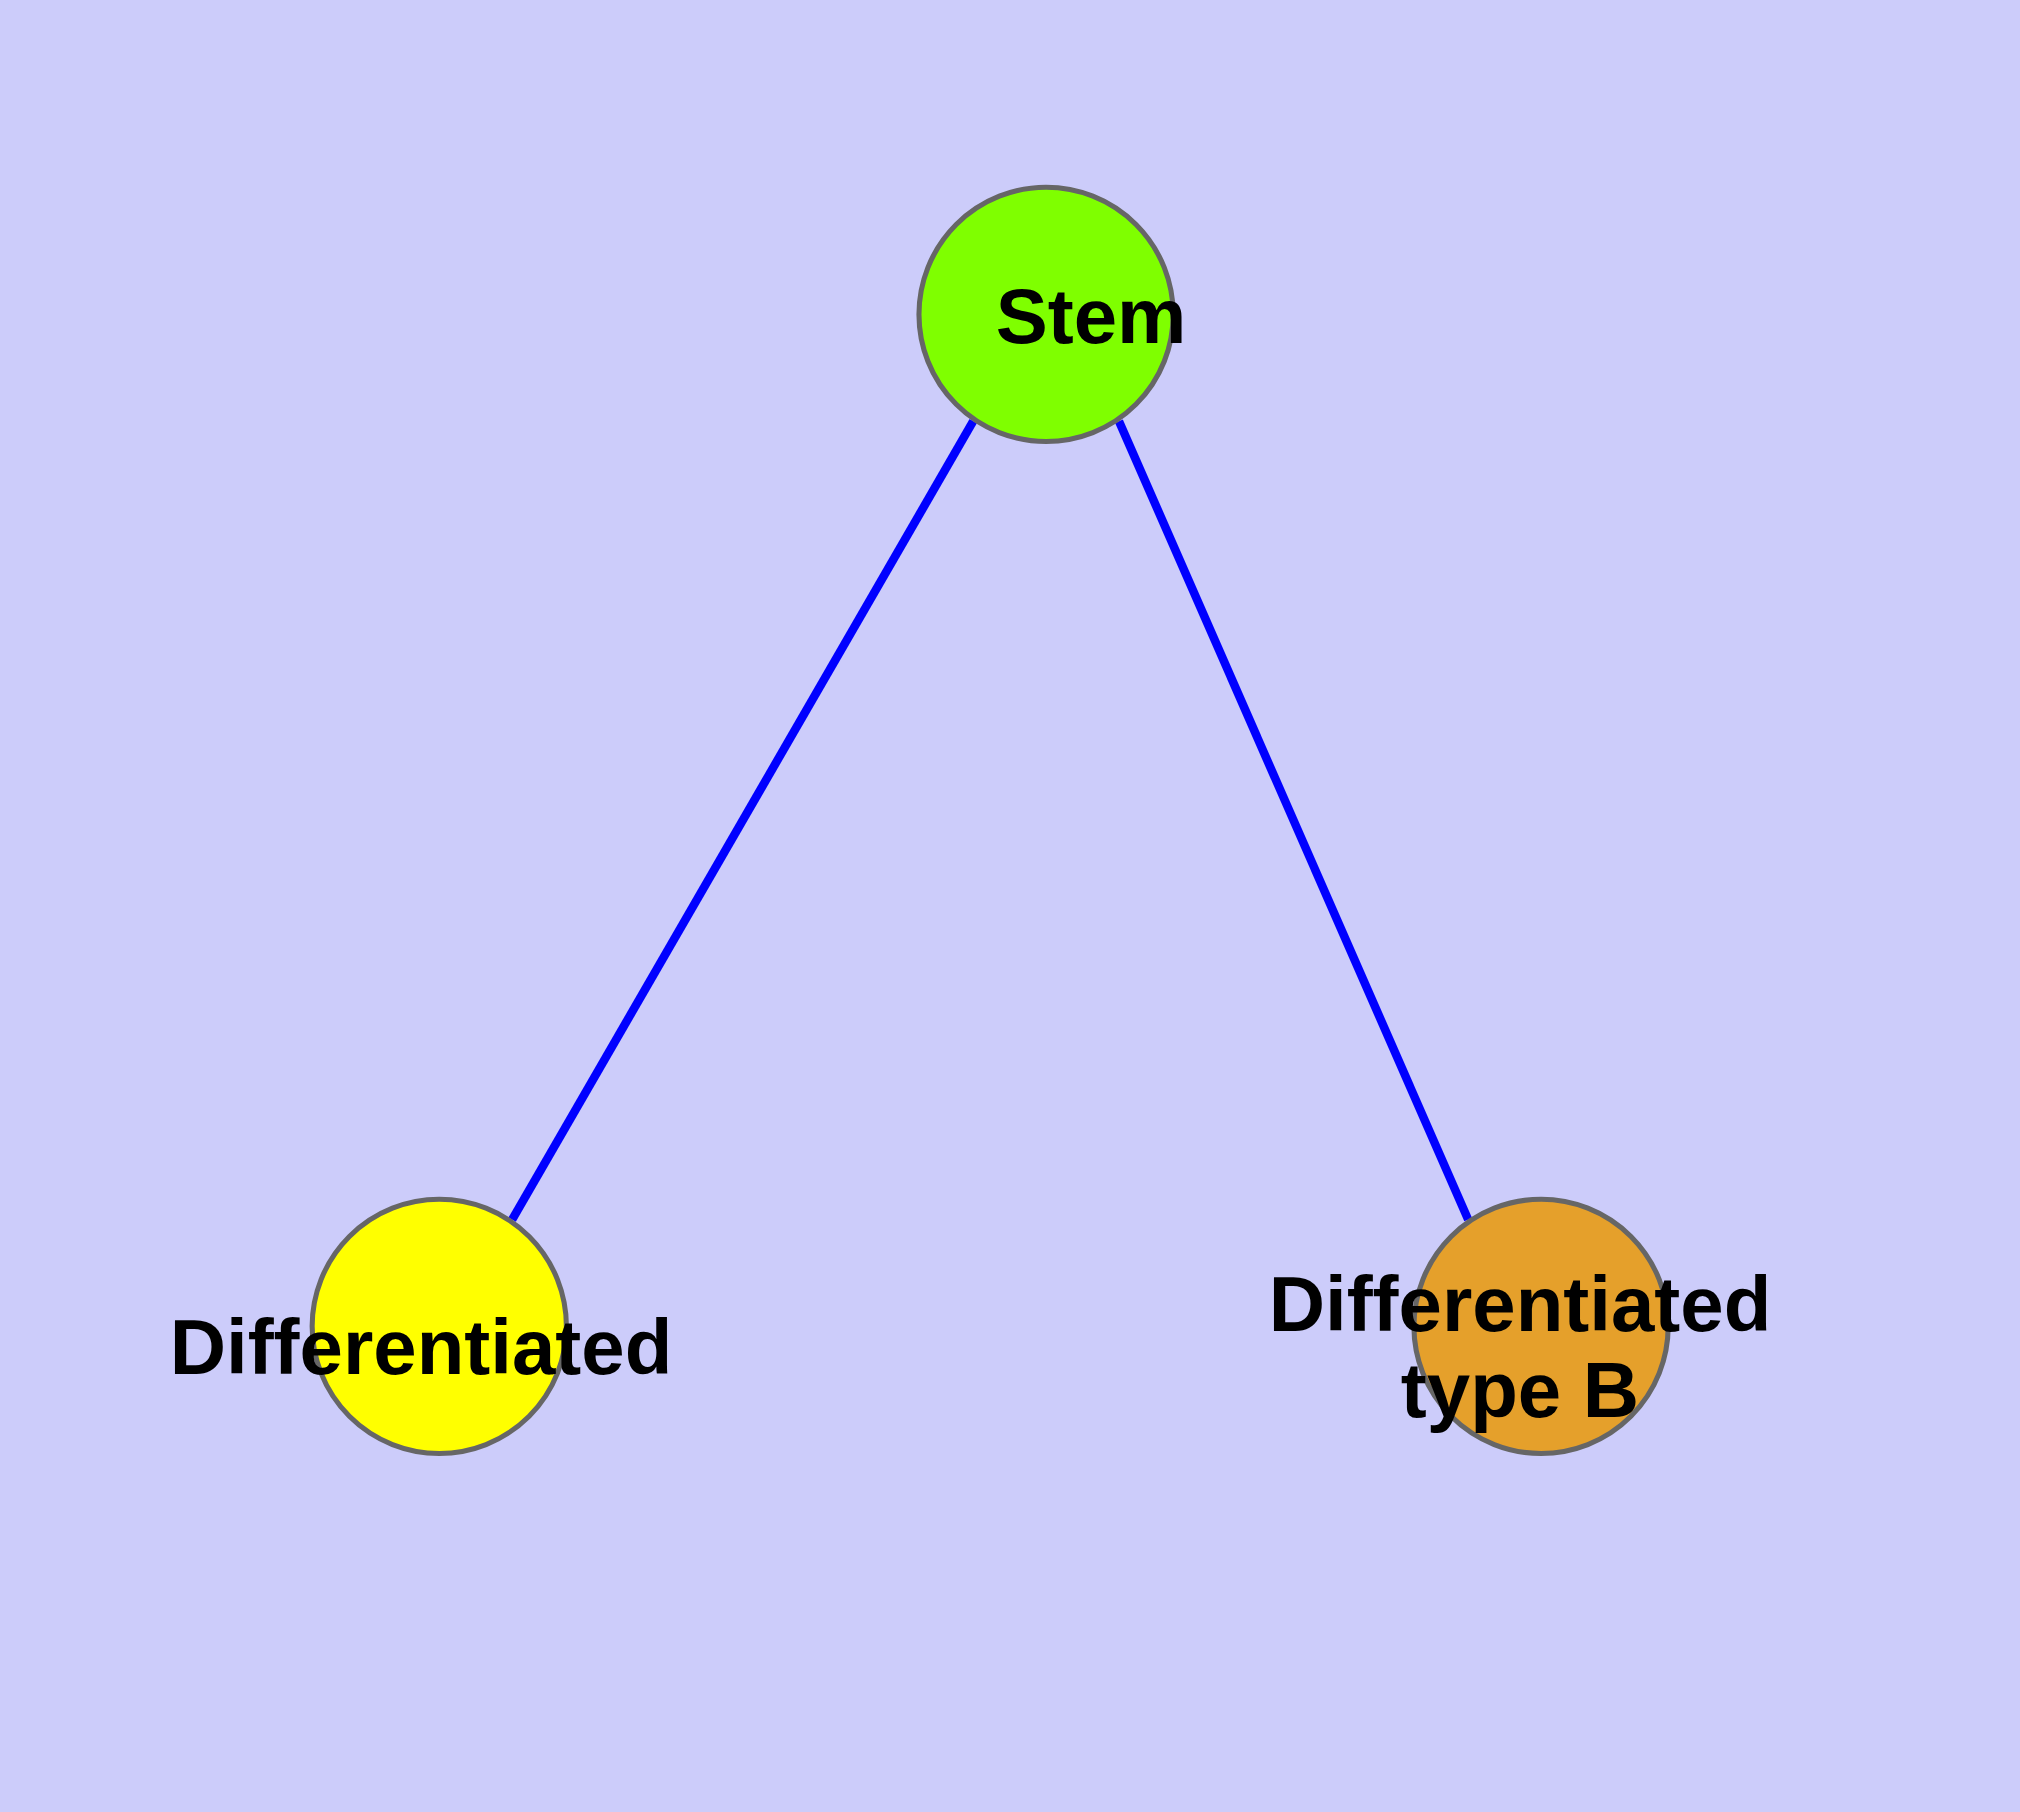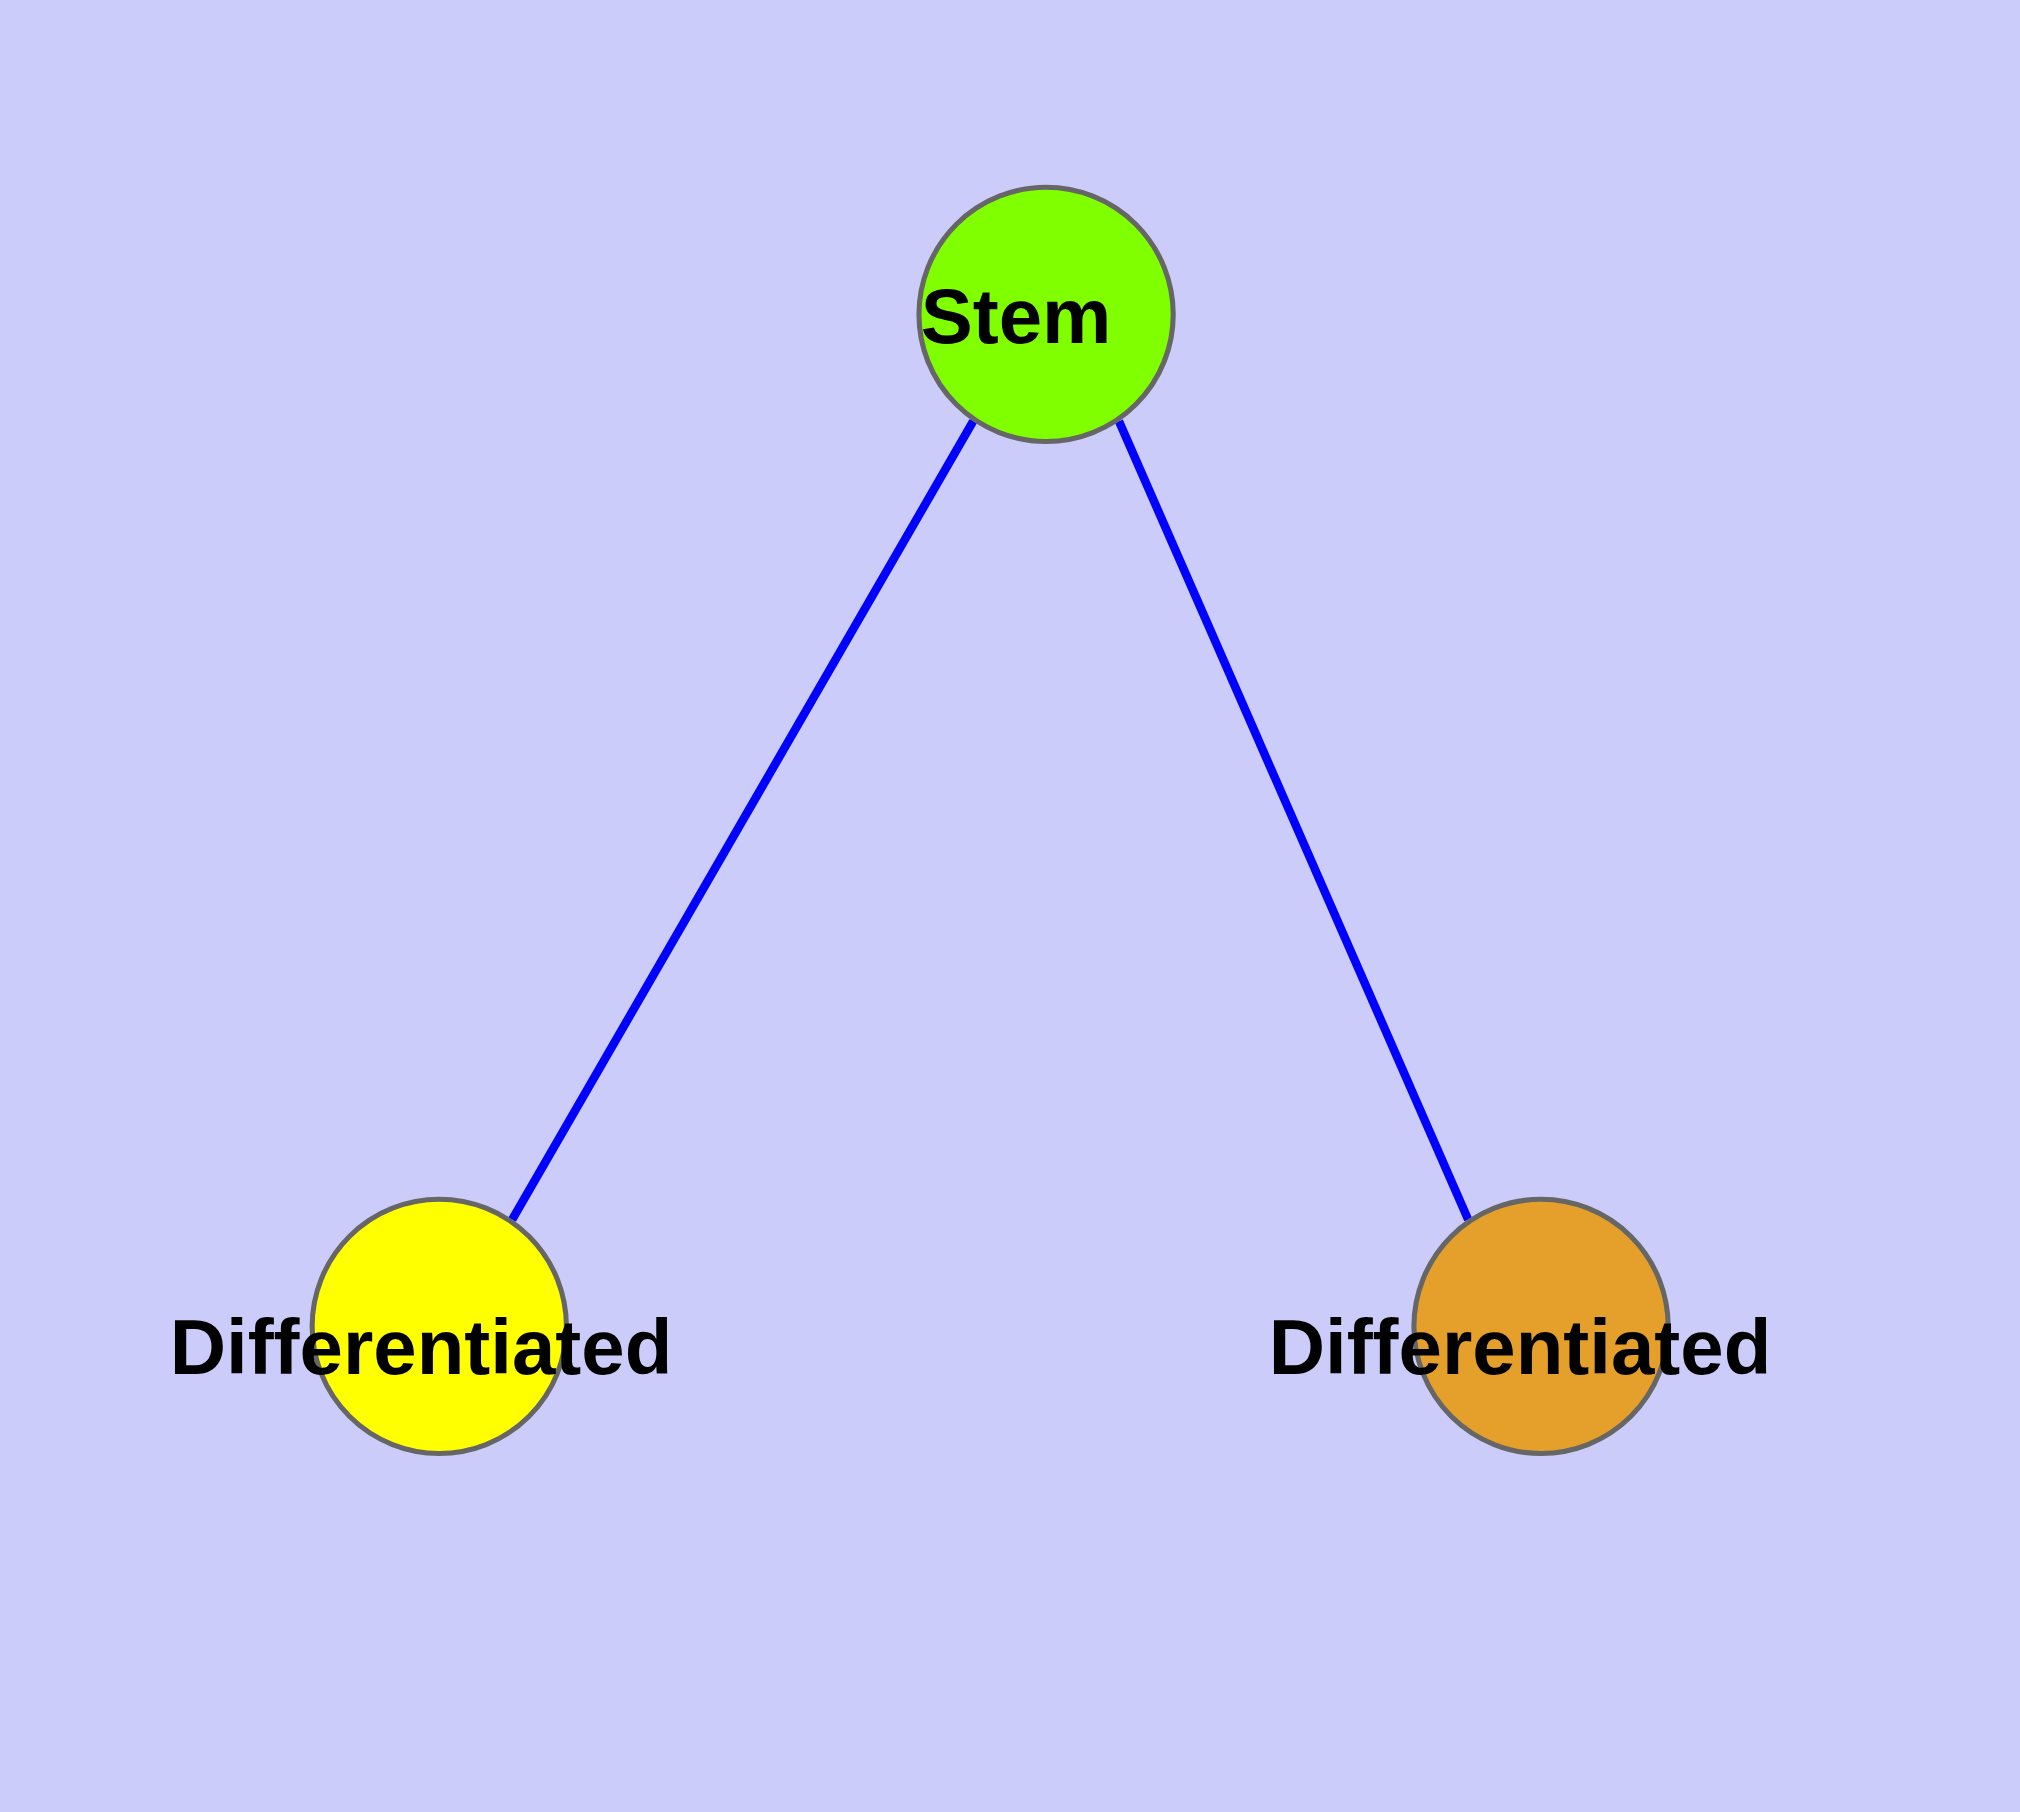--- a/index.html
+++ b/index.html
@@ -50,26 +50,27 @@
       <line x1="1320" y1="497" x2="1732" y2="1439" stroke="#0000ff" stroke-width="10" stroke-linecap="butt"></line>
     </g>
 
     <g>
       <circle cx="1234" cy="371" r="150" fill="#7fff00" stroke="#666666" stroke-width="6"></circle>
       <circle cx="518" cy="1565" r="150" fill="#ffff00" stroke="#666666" stroke-width="6"></circle>
       <circle cx="1818" cy="1565" r="150" fill="#e5a02b" stroke="#666666" stroke-width="6"></circle>
     </g>
   </svg>
 
-  <div class="node-label" style="left:1016px; top:317px; font-size:78px;">
+  <div class="node-label" style="left:1091px; top:317px; font-size:78px;">
     <span class="lbl-line">Stem</span>
   </div>
 
   <div class="node-label" style="left:421px; top:1348px; font-size:78px;">
     <span class="lbl-line">Differentiated</span>
   </div>
 
   <div class="node-label" style="left:1520px; top:1348px; font-size:78px;">
     <span class="lbl-line">Differentiated</span>
+    <span class="lbl-line">type B</span>
   </div>
 
 </div>
 
 
 </body></html>

